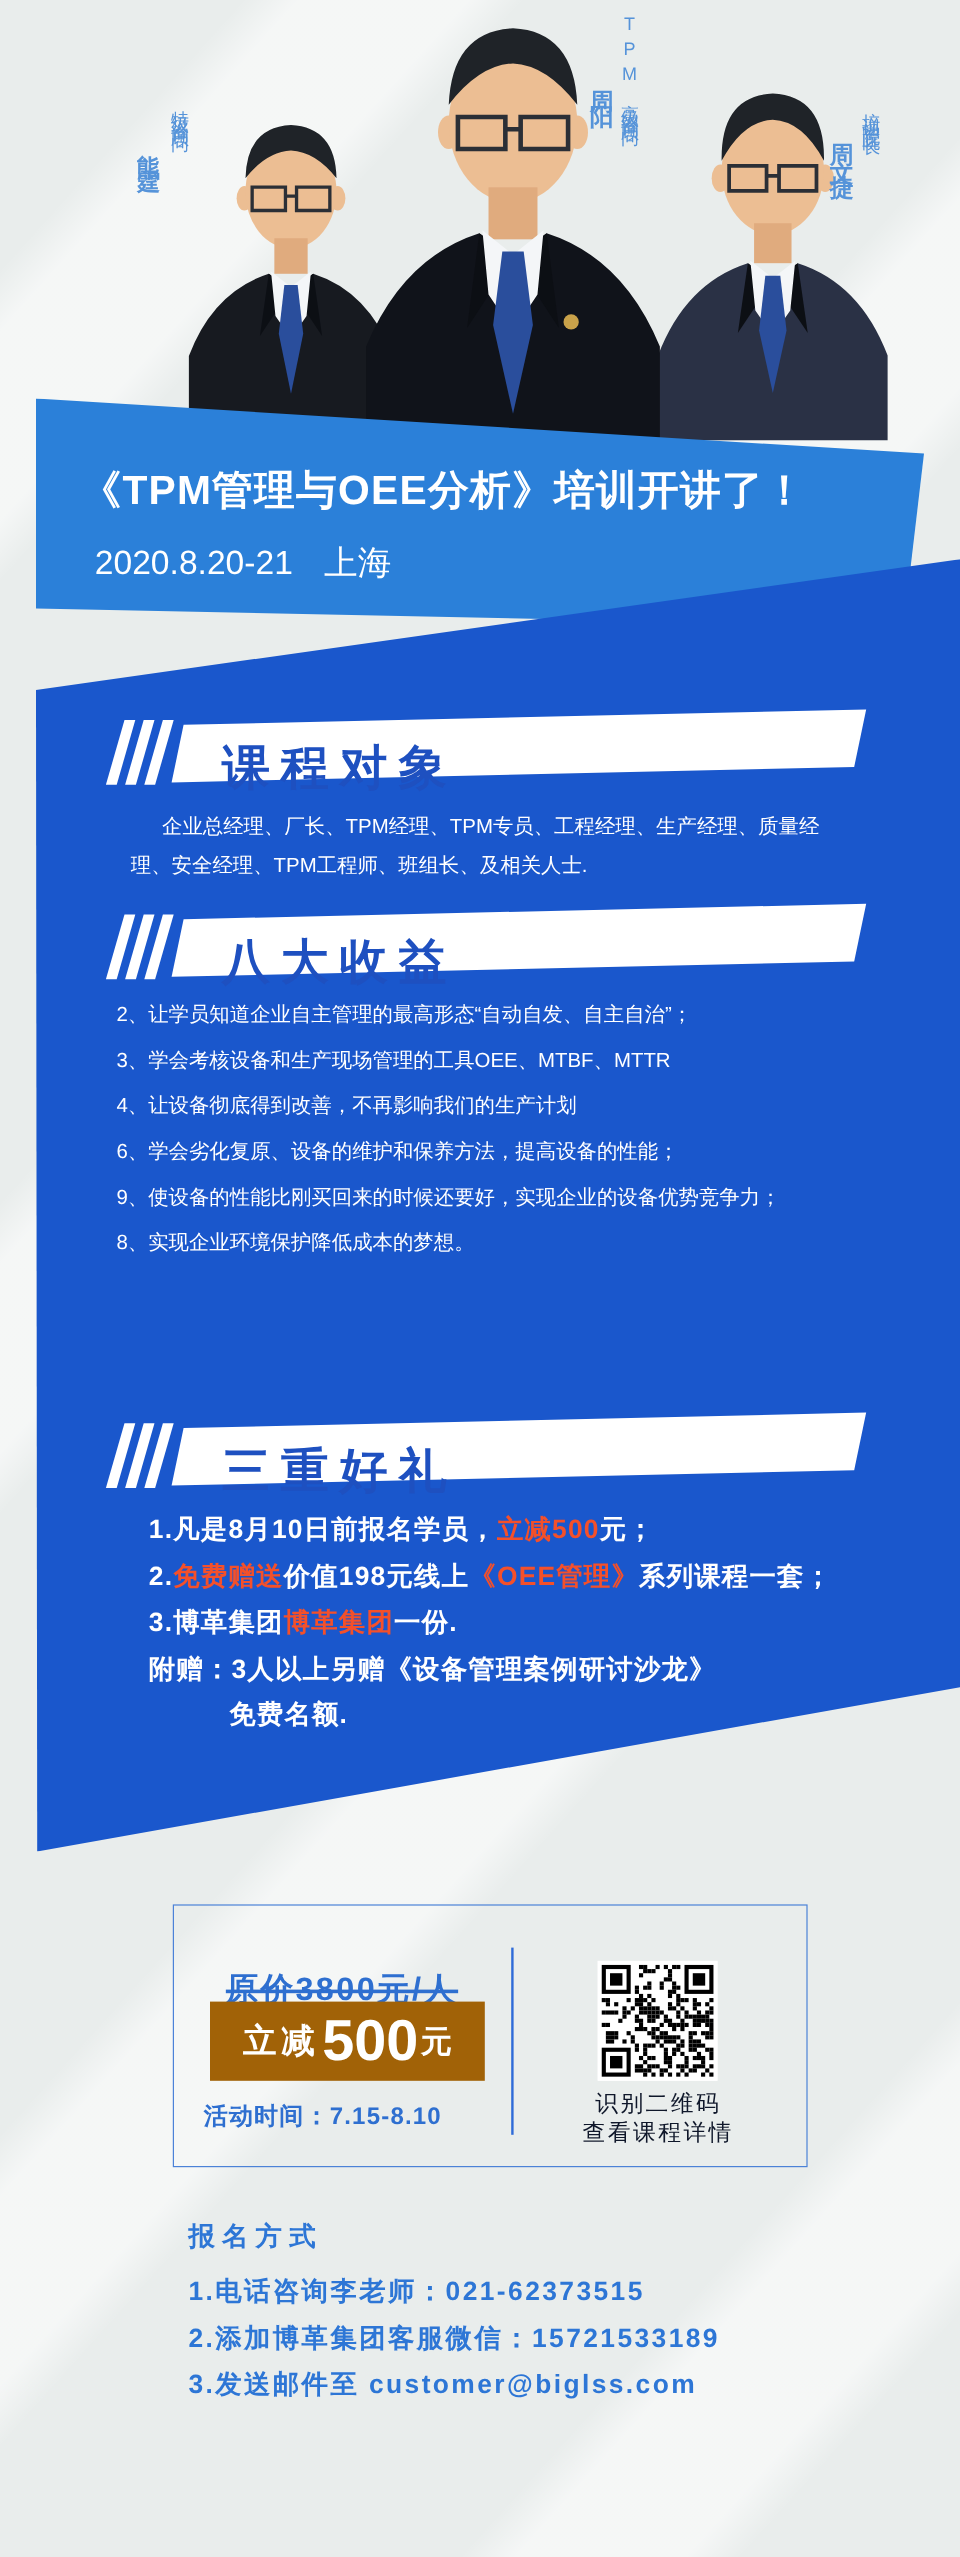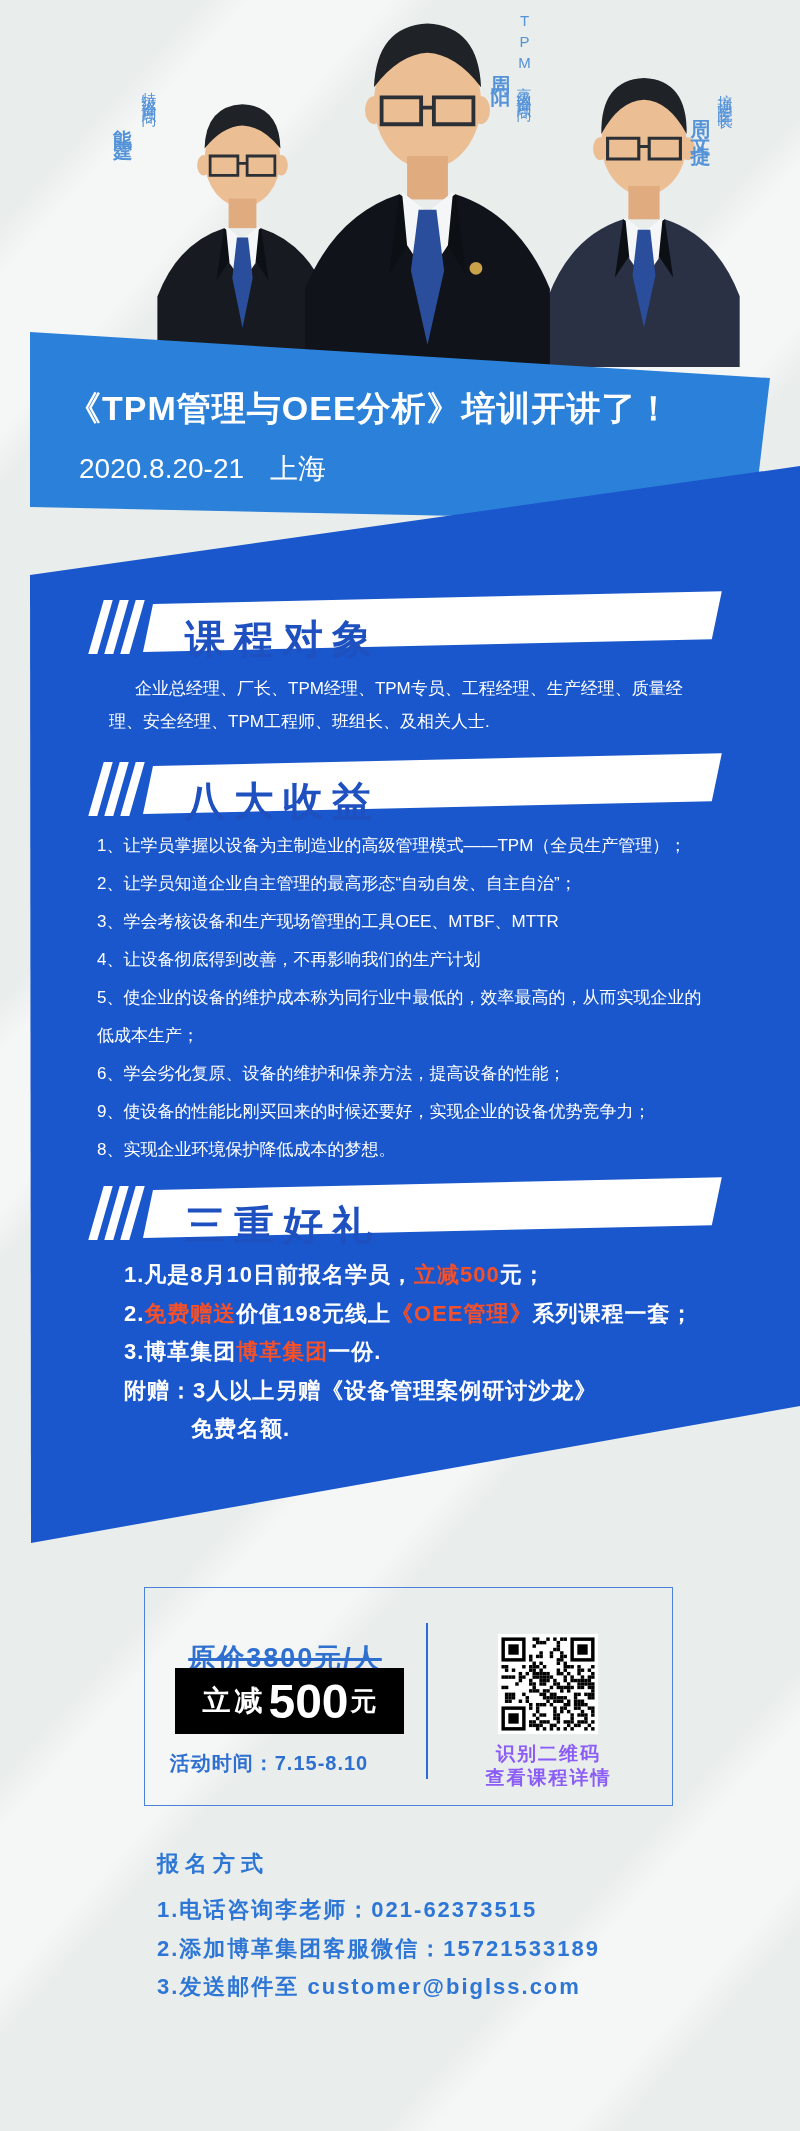--- a/index.html
+++ b/index.html
@@ -56,29 +56,29 @@
   .gifts-list .red{color:#f4502a;}
 
   
   .price-card{position:absolute;z-index:7;left:144px;top:1587px;width:527px;height:217px;
     border:1px solid #4b82d8;}
   .card-divider{position:absolute;z-index:8;left:426px;top:1623px;width:2px;height:156px;background:#2f6bd8;}
   .orig-price{position:absolute;z-index:8;left:144px;top:1628px;width:282px;text-align:center;
     color:#2e6fd0;font-size:27px;font-weight:bold;letter-spacing:2px;text-decoration:line-through;
     text-decoration-thickness:3px;margin-top:12px;}
   .discount-box{position:absolute;z-index:8;left:175px;top:1668px;width:229px;height:66px;
-    background:#000000;color:#fff;display:flex;align-items:center;justify-content:center;}
+    background:#a16207;color:#fff;display:flex;align-items:center;justify-content:center;}
   .discount-box .lbl{font-size:28px;font-weight:bold;letter-spacing:4px;}
   .discount-box .val{font-size:48px;font-weight:bold;margin:0 2px;text-align:center;}
   .discount-box .unit{font-size:26px;font-weight:bold;}
   .period{position:absolute;z-index:8;left:144px;top:1750px;width:250px;text-align:center;
     color:#2e6fd0;font-size:20px;font-weight:bold;letter-spacing:1px;}
   .qr{position:absolute;z-index:8;left:498px;top:1634px;width:100px;height:100px;background:#fff;}
   .qr-caption{position:absolute;z-index:8;left:426px;top:1742px;width:245px;text-align:center;
-    color:#8b5cf6;font-size:19px;font-weight:bold;line-height:24px;letter-spacing:2px;}
+    color:#0f172a;font-size:19px;font-weight:normal;line-height:24px;letter-spacing:2px;}
 
   
   .signup{position:absolute;z-index:7;left:157px;top:1849px;color:#2d76d6;}
   .signup-heading{font-size:22px;font-weight:bold;letter-spacing:6px;margin-bottom:12px;}
   .signup-items{font-size:22px;font-weight:bold;line-height:38.5px;letter-spacing:2px;}
 
   
   .footer{position:absolute;z-index:7;left:0;top:2062px;width:800px;height:69px;background:#2980d8;
     color:#fff;font-size:17px;display:flex;align-items:center;justify-content:space-between;
     padding:0 28px;box-sizing:border-box;}
@@ -157,25 +157,23 @@
   <div class="on-panel target-body">企业总经理、厂长、TPM经理、TPM专员、工程经理、生产经理、质量经理、安全经理、TPM工程师、班组长、及相关人士.</div>
 
   <div class="slashes" style="top:762px;">
       <span></span>
       <span></span>
       <span></span>
     </div>
   <div class="ribbon" style="top:766px;"></div>
   <div class="ribbon-label" style="top:774px;">八大收益</div>
   <div class="on-panel benefits-list">
-      <div>1、让学员掌握以设备为主制造业的高级管理模式——TPM（全员生产管理）；</div>
       <div>2、让学员知道企业自主管理的最高形态“自动自发、自主自治”；</div>
       <div>3、学会考核设备和生产现场管理的工具OEE、MTBF、MTTR</div>
       <div>4、让设备彻底得到改善，不再影响我们的生产计划</div>
-      <div>5、使企业的设备的维护成本称为同行业中最低的，效率最高的，从而实现企业的低成本生产；</div>
       <div>6、学会劣化复原、设备的维护和保养方法，提高设备的性能；</div>
       <div>9、使设备的性能比刚买回来的时候还要好，实现企业的设备优势竞争力；</div>
       <div>8、实现企业环境保护降低成本的梦想。</div>
     </div>
 
   <div class="slashes" style="top:1186px;">
       <span></span>
       <span></span>
       <span></span>
     </div>

